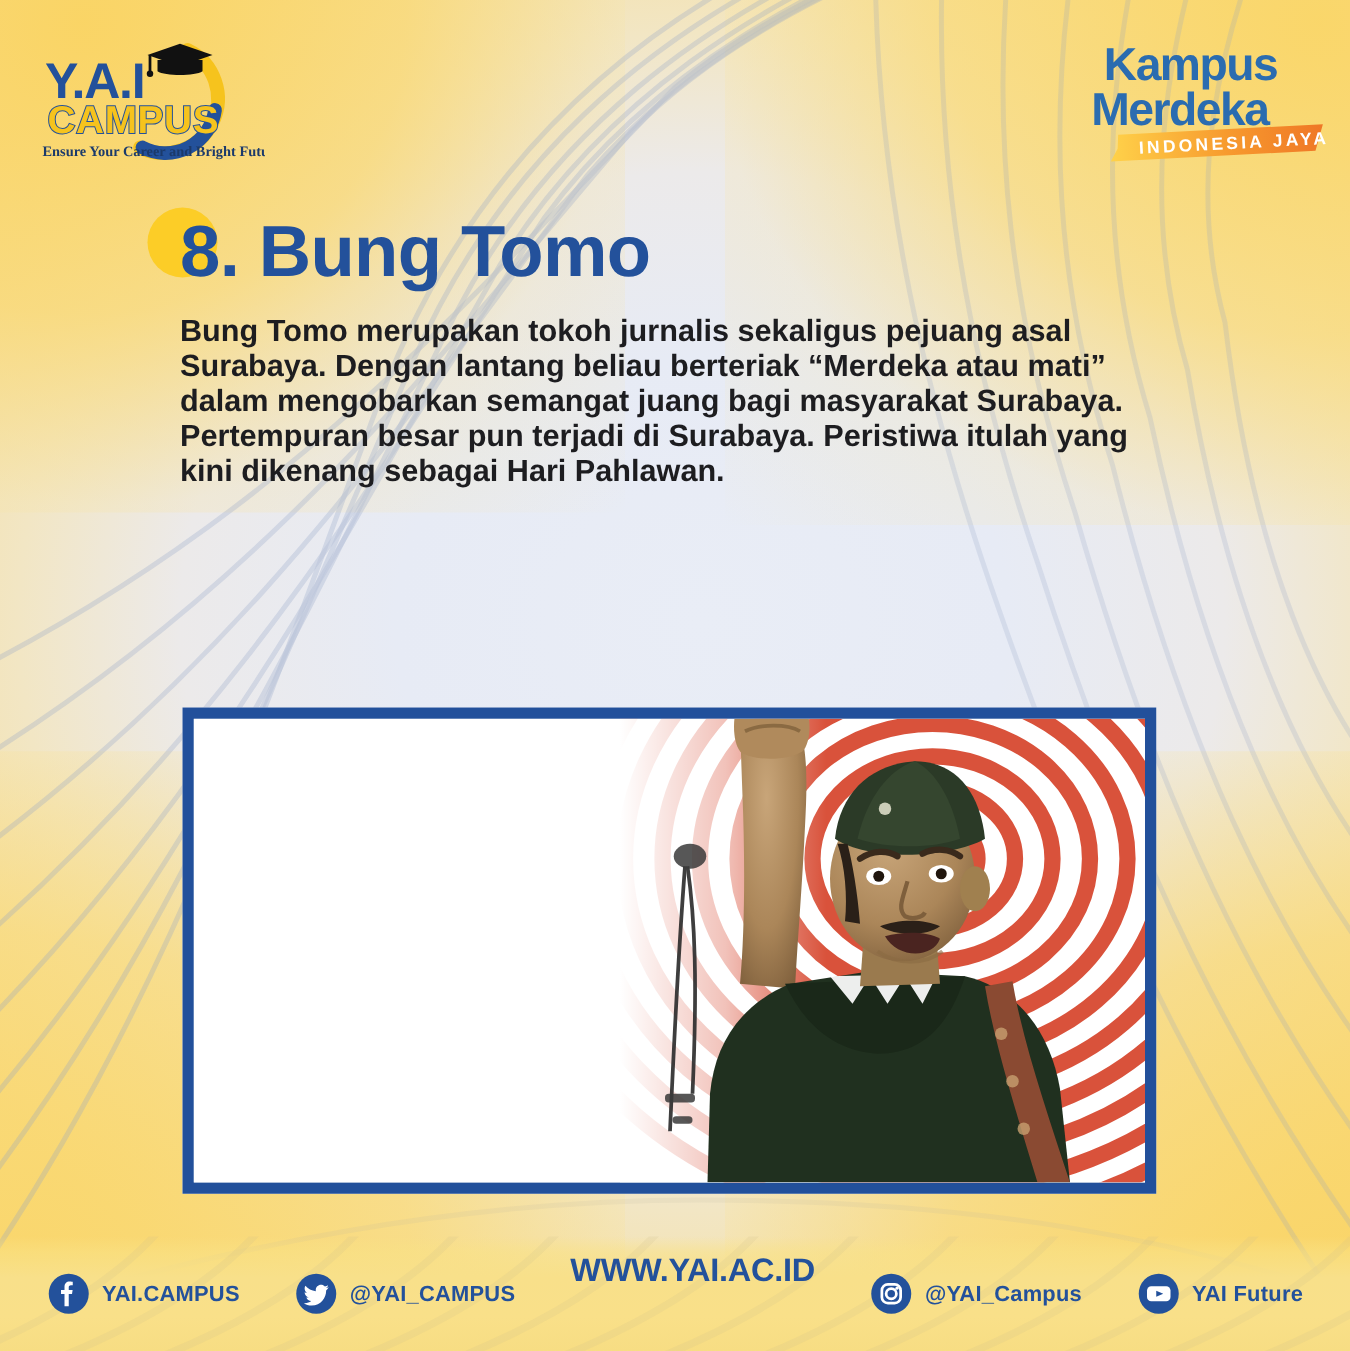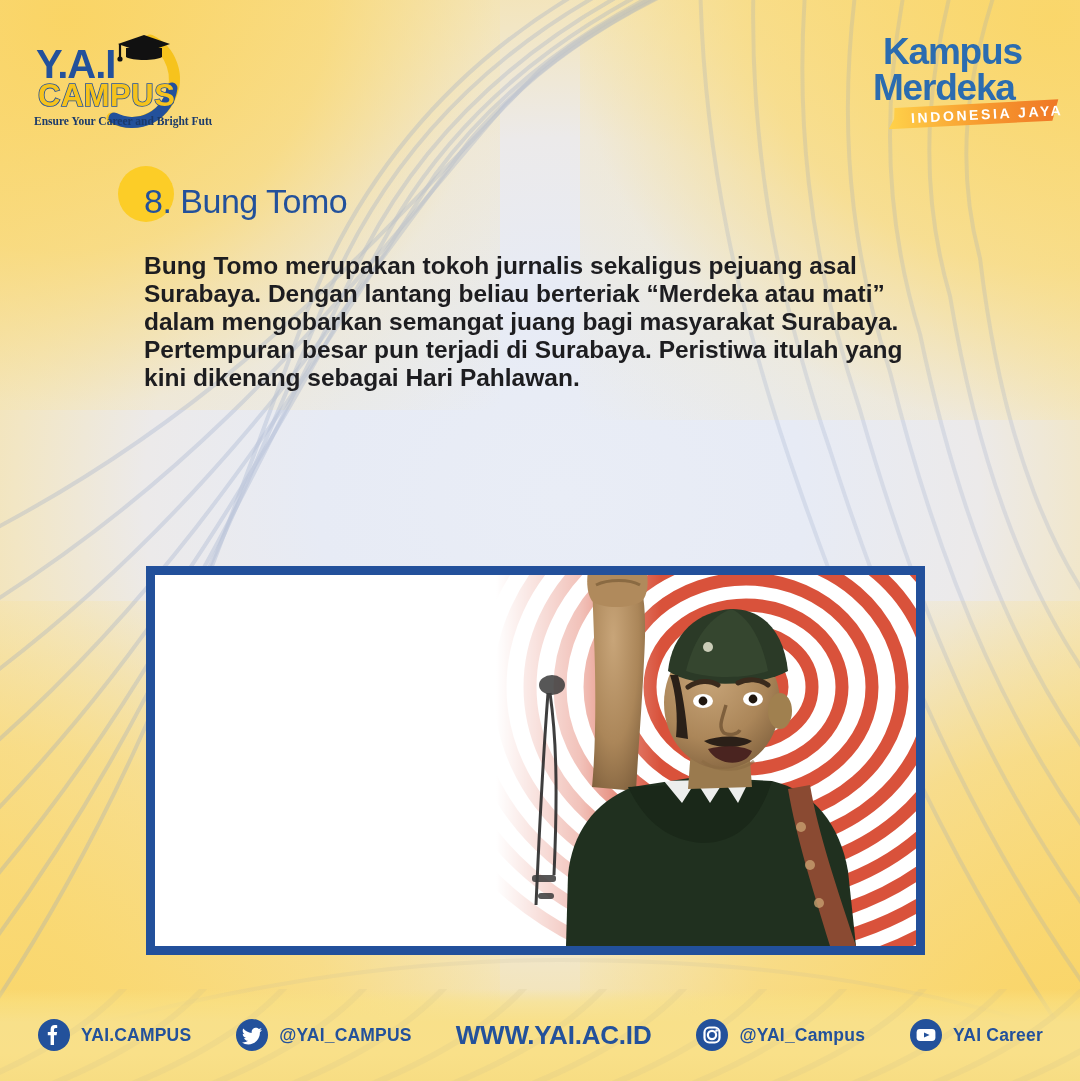--- a/index.html
+++ b/index.html
@@ -116,22 +116,22 @@
   }
   .title-dot {
     position: absolute;
     left: 0px; top: 0px;
     width: 56px; height: 56px;
     border-radius: 50%;
     background: #fccd27;
   }
   .title-text {
     position: relative;
-    font-size: 34px;
-    font-weight: normal;
+    font-size: 58px;
+    font-weight: bold;
     color: #23519b;
     letter-spacing: -0.5px;
     margin-left: 26px;
     white-space: nowrap;
   }
 
   
   .body-copy {
     position: absolute;
     left: 144px; top: 252px;
@@ -164,21 +164,20 @@
     width: 420px; height: 100%;
   }
   .photo-art svg { width: 100%; height: 100%; display: block; }
 
   
   .social-row {
     position: absolute;
     left: 0; right: 0; bottom: 0;
     height: 92px;
     display: flex;
-    align-items: center;
     justify-content: center;
     gap: 0px;
   }
   .social-item {
     display: flex;
     align-items: center;
     gap: 10px;
     margin: 0 22px;
   }
   .social-icon {
@@ -467,18 +466,18 @@
     </div>
 
     <div class="social-item">
       <span class="social-icon">
         <svg viewBox="0 0 34 34" xmlns="http://www.w3.org/2000/svg">
           <circle cx="17" cy="17" r="16" fill="#23519b"></circle>
           <rect x="7.6" y="11" width="18.8" height="12" rx="3.4" fill="#ffffff"></rect>
           <path d="M 15 14.6 L 20.6 17 L 15 19.4 Z" fill="#23519b"></path>
         </svg>
       </span>
-      <span class="social-label">YAI Career</span>
+      <span class="social-label">YAI Future</span>
     </div>
 
   </div>
 
 </div>
 
 </body></html>

